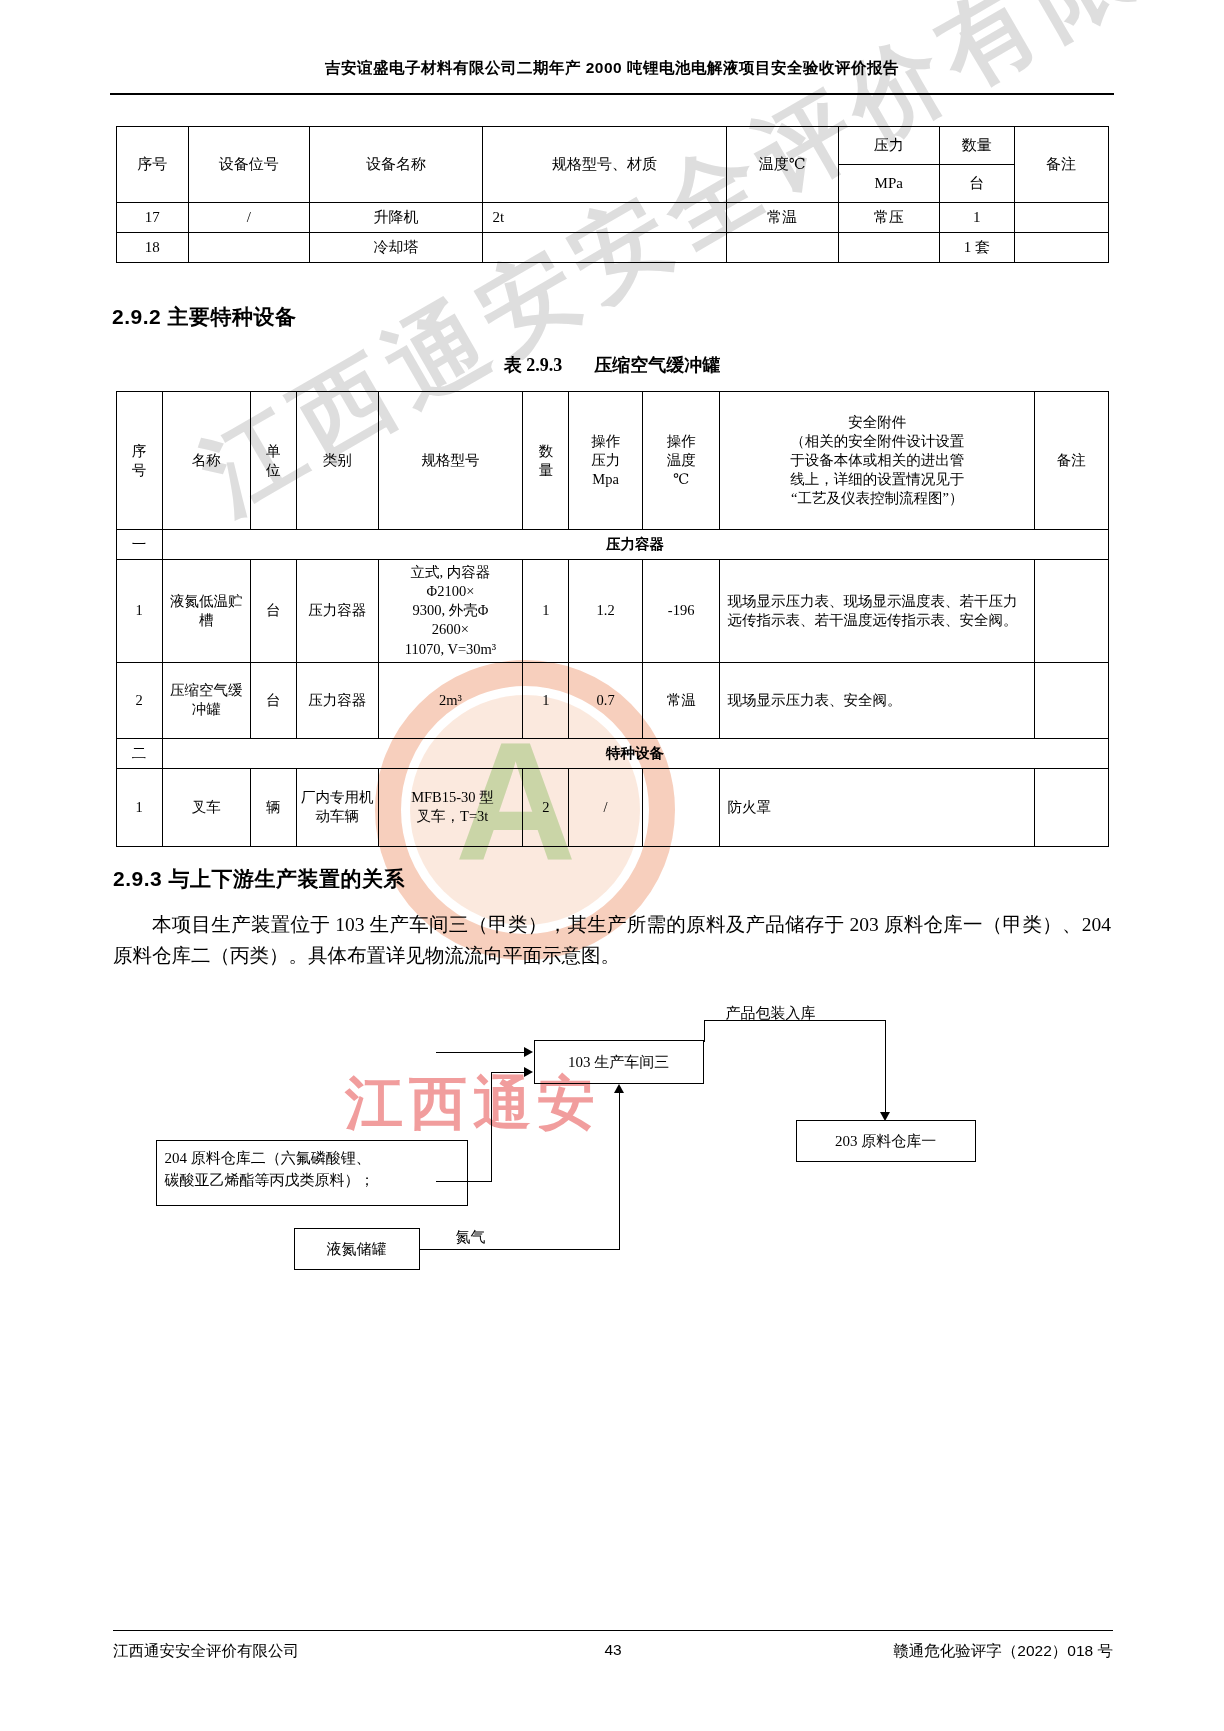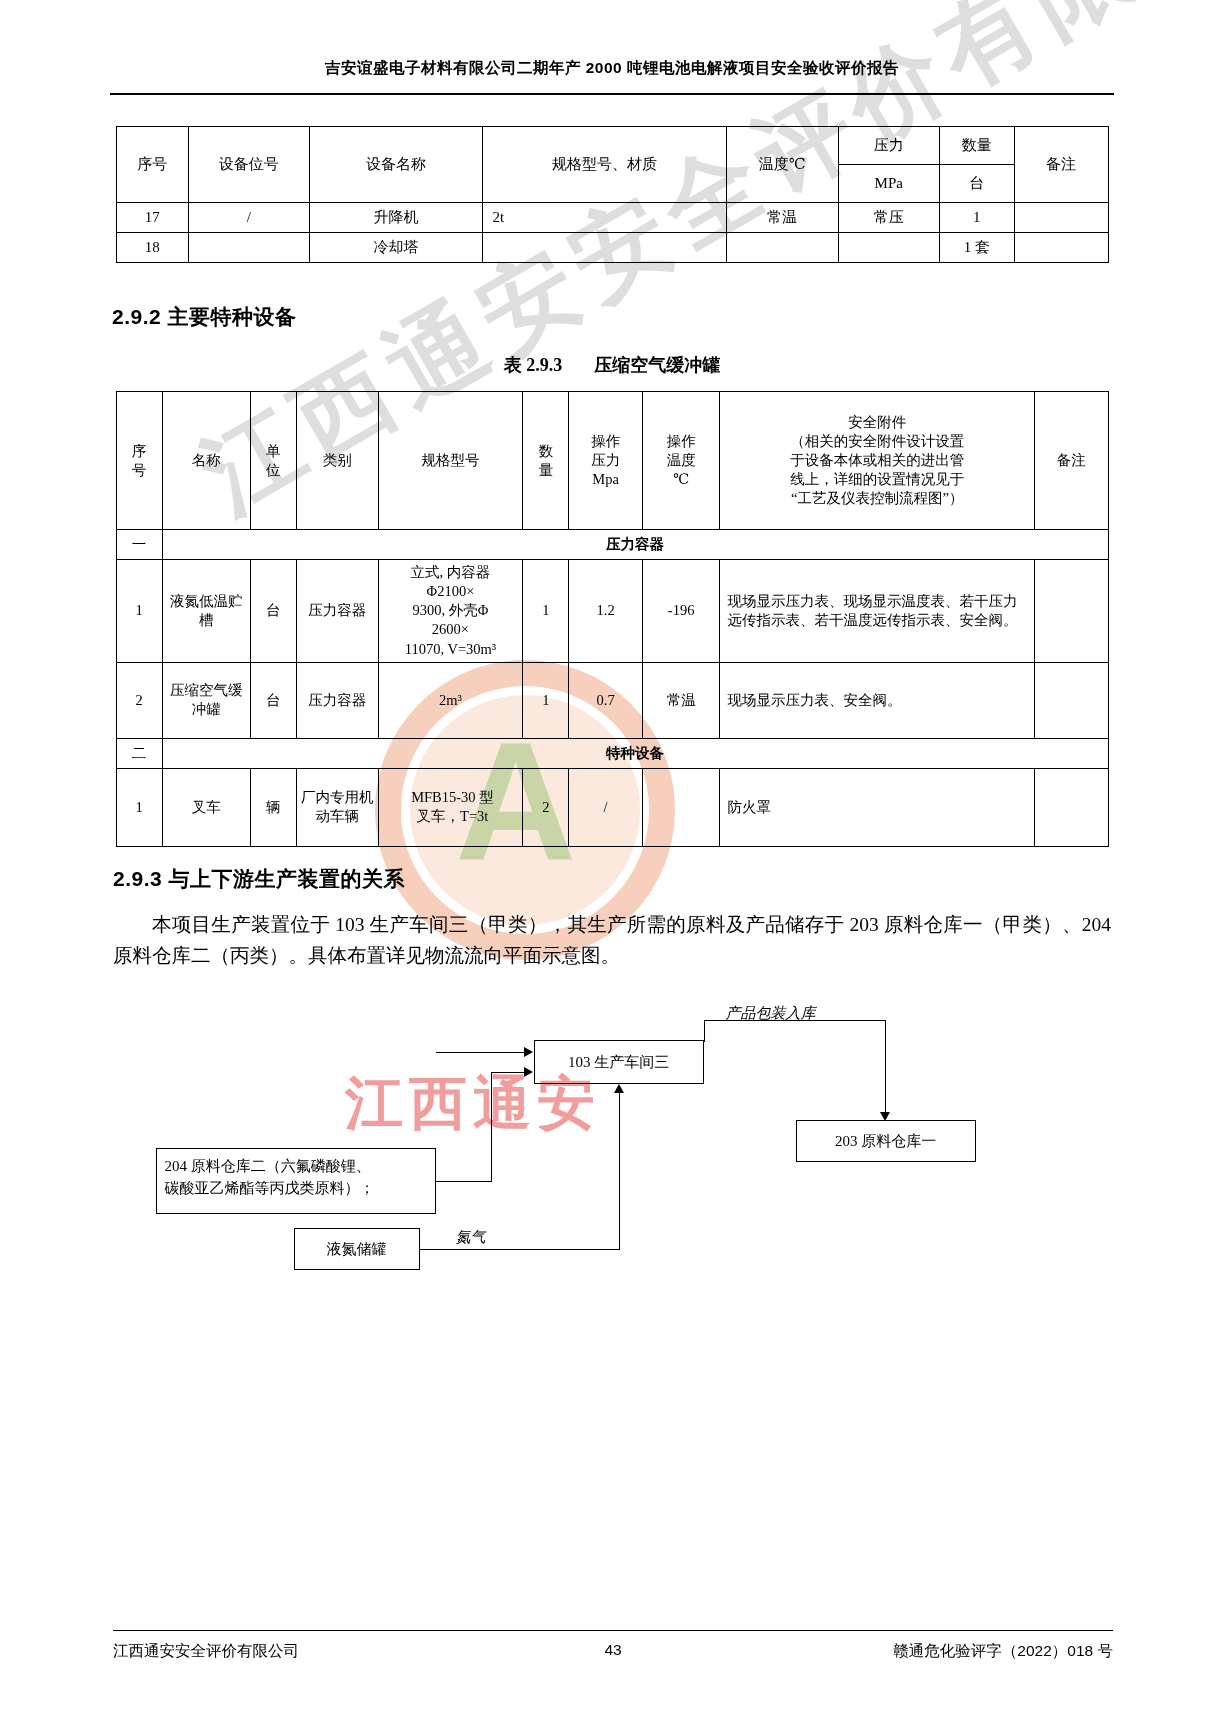--- a/index.html
+++ b/index.html
@@ -171,21 +171,20 @@
     font-size: 15px;
     line-height: 1.5;
     padding: 6px 8px;
     text-align: left;
     background: transparent;
   }
   .fbox.center { text-align: center; display: flex; align-items: center; justify-content: center; }
   .flabel {
     position: absolute;
     font-size: 15px;
-    font-style: italic;
   }
   .ln { position: absolute; background: #000; }
   .ln.h { height: 1.6px; }
   .ln.v { width: 1.6px; }
   .arr {
     position: absolute;
     width: 0; height: 0;
   }
   .arr.right { border-left: 9px solid #000; border-top: 5.5px solid transparent; border-bottom: 5.5px solid transparent; }
   .arr.down { border-top: 9px solid #000; border-left: 5.5px solid transparent; border-right: 5.5px solid transparent; }
@@ -369,21 +368,21 @@
 
     <div class="flow">
 
       <div class="flabel" style="left:610px; top:4px;">产品包装入库</div>
 
 
       <div class="fbox center" style="left:418px; top:40px; width:170px; height:44px;">103 生产车间三</div>
 
       <div class="fbox center" style="left:680px; top:120px; width:180px; height:42px;">203 原料仓库一</div>
 
-      <div class="fbox" style="left:40px; top:148px; width:280px; height:66px;">
+      <div class="fbox" style="left:40px; top:140px; width:312px; height:66px;">
         <div>204 原料仓库二（六氟磷酸锂、</div>
         <div>碳酸亚乙烯酯等丙戊类原料）；</div>
       </div>
 
       <div class="fbox center" style="left:178px; top:228px; width:126px; height:42px;">液氮储罐</div>
 
       <div class="flabel" style="left:340px; top:228px;">氮气</div>
 
       <div class="ln h" style="left:320px; top:52px; width:88px;"></div>
       <div class="arr right" style="left:408px; top:47px;"></div>

